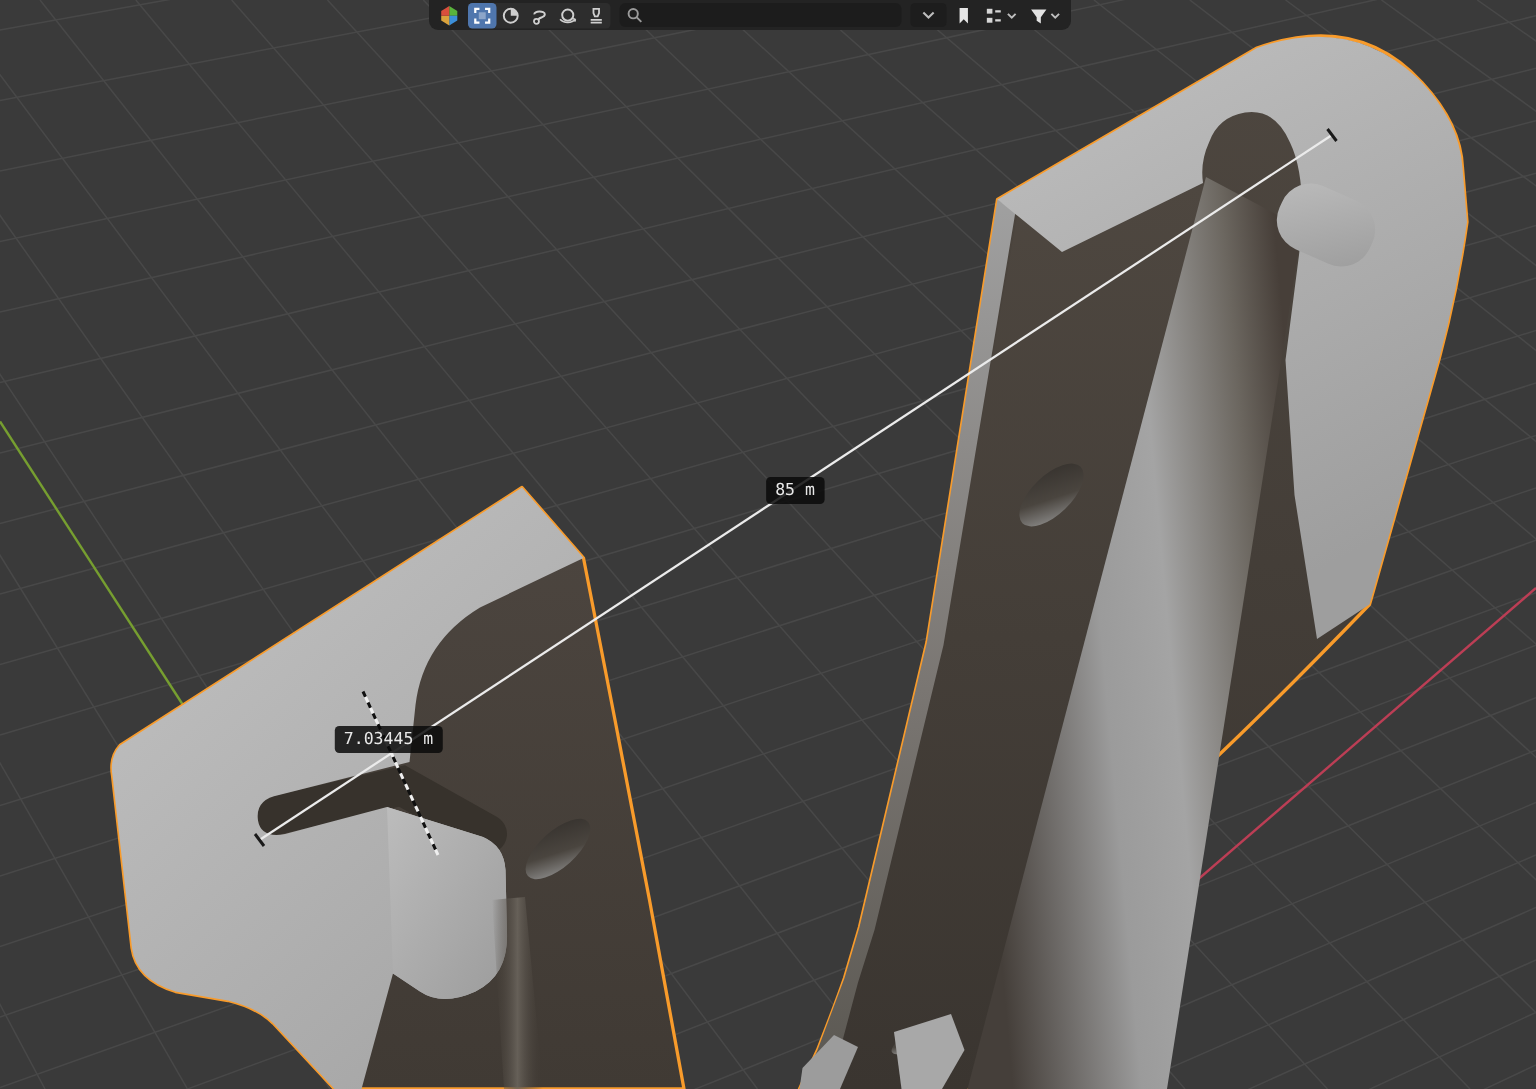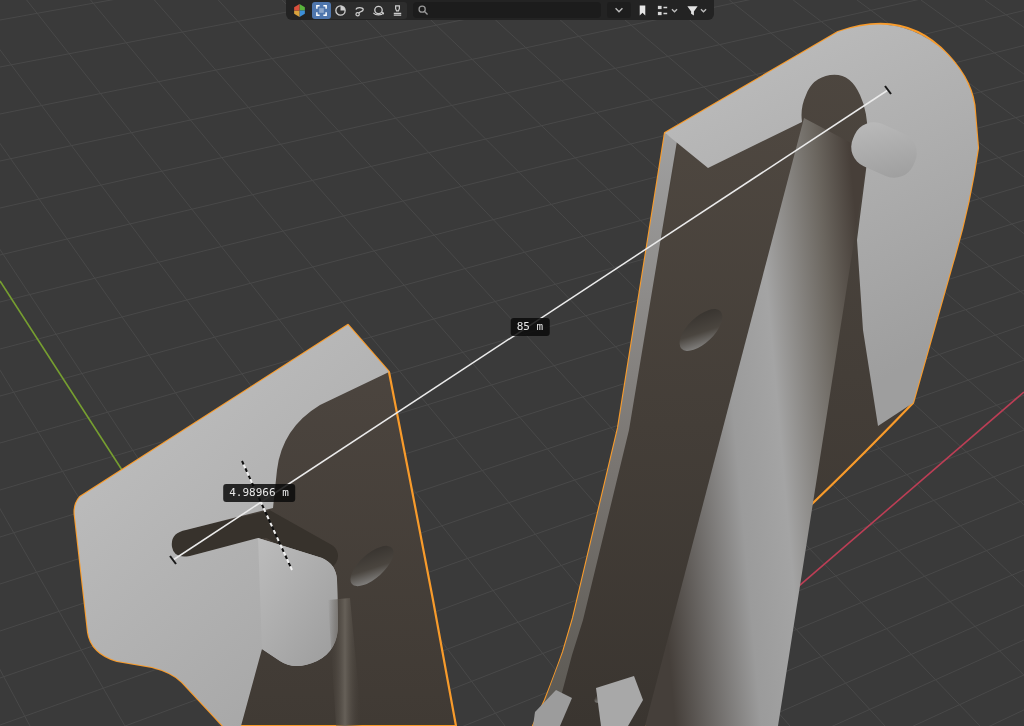--- a/index.html
+++ b/index.html
@@ -201,21 +201,21 @@
       <line x1="170" y1="556" x2="176" y2="564" stroke="#1a1a1a" stroke-width="2"></line>
       <line x1="885" y1="86" x2="891" y2="94" stroke="#1a1a1a" stroke-width="2"></line>
       <g>
         <line x1="242" y1="461" x2="292" y2="570" stroke="#101010" stroke-width="2" stroke-dasharray="4 4"></line>
         <line x1="242" y1="461" x2="292" y2="570" stroke="#efefef" stroke-width="2" stroke-dasharray="4 4" stroke-dashoffset="4"></line>
       </g>
     </g>
   </svg>
 
   <div class="ruler-label" style="left:530px;top:327px;">85 m</div>
-  <div class="ruler-label" style="left:259px;top:493px;">4.98966 m</div>
+  <div class="ruler-label" style="left:259px;top:493px;">7.03445 m</div>
 
   <div id="topbar">
 
     <button class="tbtn">
       <svg width="15" height="15" viewBox="0 0 14 14">
         <path d="M7,1 L12,4 L12,7 L7,7 Z" fill="#59b33c"></path>
         <path d="M12,7 L12,10 L7,13 L7,7 Z" fill="#3c8fd9"></path>
         <path d="M7,13 L2,10 L2,7 L7,7 Z" fill="#d9a23c"></path>
         <path d="M2,7 L2,4 L7,1 L7,7 Z" fill="#d94f3c"></path>
       </svg>

